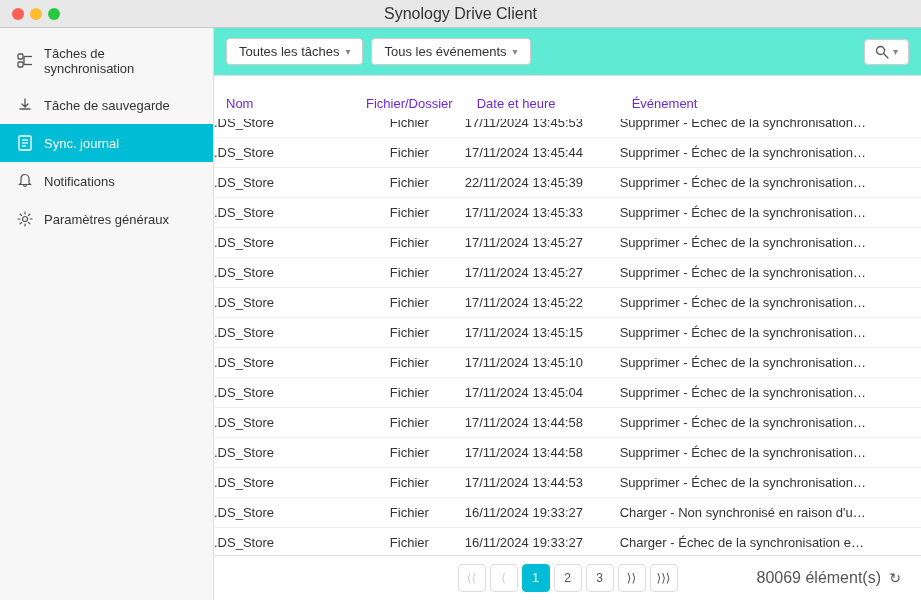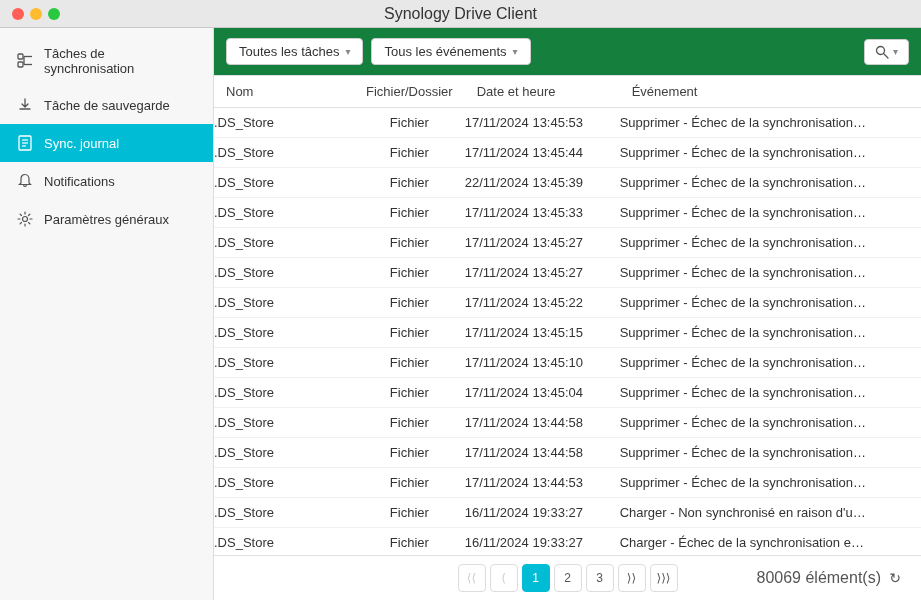--- a/index.html
+++ b/index.html
@@ -90,21 +90,21 @@
       overflow: hidden;
     }
 
     
     .toolbar {
       display: flex;
       align-items: center;
       gap: 8px;
       padding: 10px 12px;
       border-bottom: 1px solid #e0e0e0;
-      background: #15803d;
+      background: #5eead4;
     }
     .dropdown-btn {
       display: flex;
       align-items: center;
       gap: 6px;
       padding: 5px 12px;
       border: 1px solid #ccc;
       border-radius: 4px;
       background: #fff;
       cursor: pointer;
@@ -135,27 +135,27 @@
       overflow-y: auto;
       overflow-x: hidden;
     }
     table {
       width: 100%;
       border-collapse: collapse;
     }
     thead th {
       padding: 8px 12px;
       text-align: left;
-      color: #404040;
+      color: #6d28d9;
       font-weight: 500;
       font-size: 13px;
       border-bottom: 1px solid #e0e0e0;
       background: #fff;
       position: sticky;
-      top: 0;
+      top: 12px;
       cursor: pointer;
     }
     tbody tr {
       border-bottom: 1px solid #f0f0f0;
     }
     tbody td {
       padding: 7px 0;
       font-size: 13px;
       color: #333;
     }

